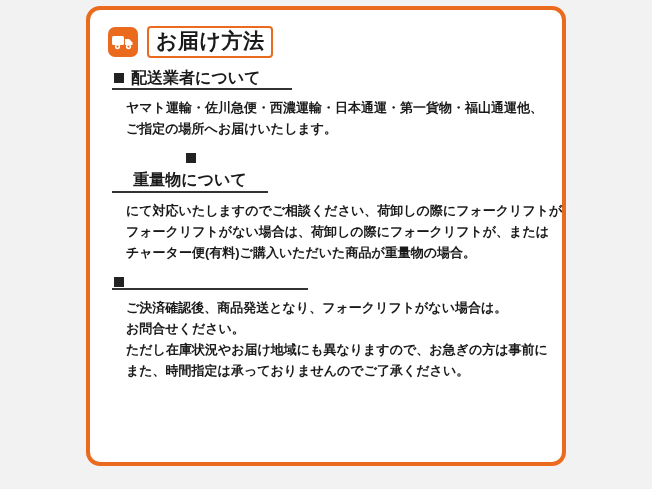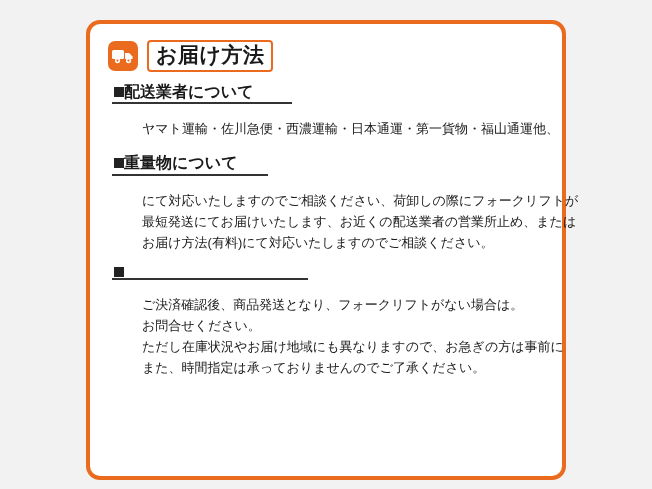--- a/index.html
+++ b/index.html
@@ -15,21 +15,21 @@
   }
   .page {
     position: relative;
     width: 652px;
     height: 489px;
     background: #f2f2f2;
   }
   .card {
     position: absolute;
     left: 86px;
-    top: 20px;
+    top: 6px;
     width: 480px;
     height: 460px;
     background: #ffffff;
     border: 4px solid #ea6a1e;
     border-radius: 14px;
     box-sizing: border-box;
   }
   .card-inner {
     padding: 14px 16px 10px 16px;
   }
@@ -67,50 +67,52 @@
     line-height: 1.15;
     white-space: nowrap;
   }
   
   .section {
     margin: 0 0 14px 6px;
   }
   .section-head {
     display: flex;
     align-items: center;
+    gap: 7px;
     border-bottom: 2px solid #333333;
     padding-bottom: 1px;
-    margin-bottom: 14px;
+    margin-bottom: 7px;
     width: 200px;
   }
   .sq {
     width: 10px;
     height: 10px;
     background: #222222;
     flex: 0 0 auto;
     margin-left: 2px;
   }
   .section-title {
     font-size: 16px;
     font-weight: bold;
     color: #1a1a1a;
     line-height: 1.2;
     white-space: nowrap;
   }
   .body-text {
-    margin-left: 30px;
+    margin-left: 14px;
+    font-weight: bold;
   }
   .line {
     font-size: 13px;
     color: #1a1a1a;
     line-height: 1.62;
     white-space: nowrap;
   }
   .sec-delivery .section-head { width: 180px; }
-  .sec-heavy .section-head { width: 156px; }
+  .sec-heavy .section-head { width: 156px; flex-direction: column; }
   .sec-datetime .section-head { width: 196px; }
 </style>
 </head>
 <body>
 
 <div class="page">
   <div class="card">
     <div class="card-inner">
 
       <div class="title-row">
@@ -129,32 +131,33 @@
         </div>
       </div>
 
       <div class="section sec-delivery">
         <div class="section-head">
           <span class="sq"></span>
           <span class="section-title">配送業者について</span>
         </div>
         <div class="body-text">
           <div class="line">ヤマト運輸・佐川急便・西濃運輸・日本通運・第一貨物・福山通運他、</div>
+          <div class="line">ご指定の場所へお届けいたします。</div>
         </div>
       </div>
 
       <div class="section sec-heavy">
         <div class="section-head">
           <span class="sq"></span>
           <span class="section-title">重量物について</span>
         </div>
         <div class="body-text">
           <div class="line">にて対応いたしますのでご相談ください、荷卸しの際にフォークリフトが</div>
-          <div class="line">最短発送にてお届けいたします、お近くの配送業者の営業所止め、または</div>
-          <div class="line">お届け方法(有料)にて対応いたしますのでご相談ください。</div>
+          <div class="line">フォークリフトがない場合は、荷卸しの際にフォークリフトが、または</div>
+          <div class="line">チャーター便(有料)ご購入いただいた商品が重量物の場合。</div>
         </div>
       </div>
 
       <div class="section sec-datetime">
         <div class="section-head">
           <span class="sq"></span>
         </div>
         <div class="body-text">
           <div class="line">ご決済確認後、商品発送となり、フォークリフトがない場合は。</div>
           <div class="line">お問合せください。</div>

